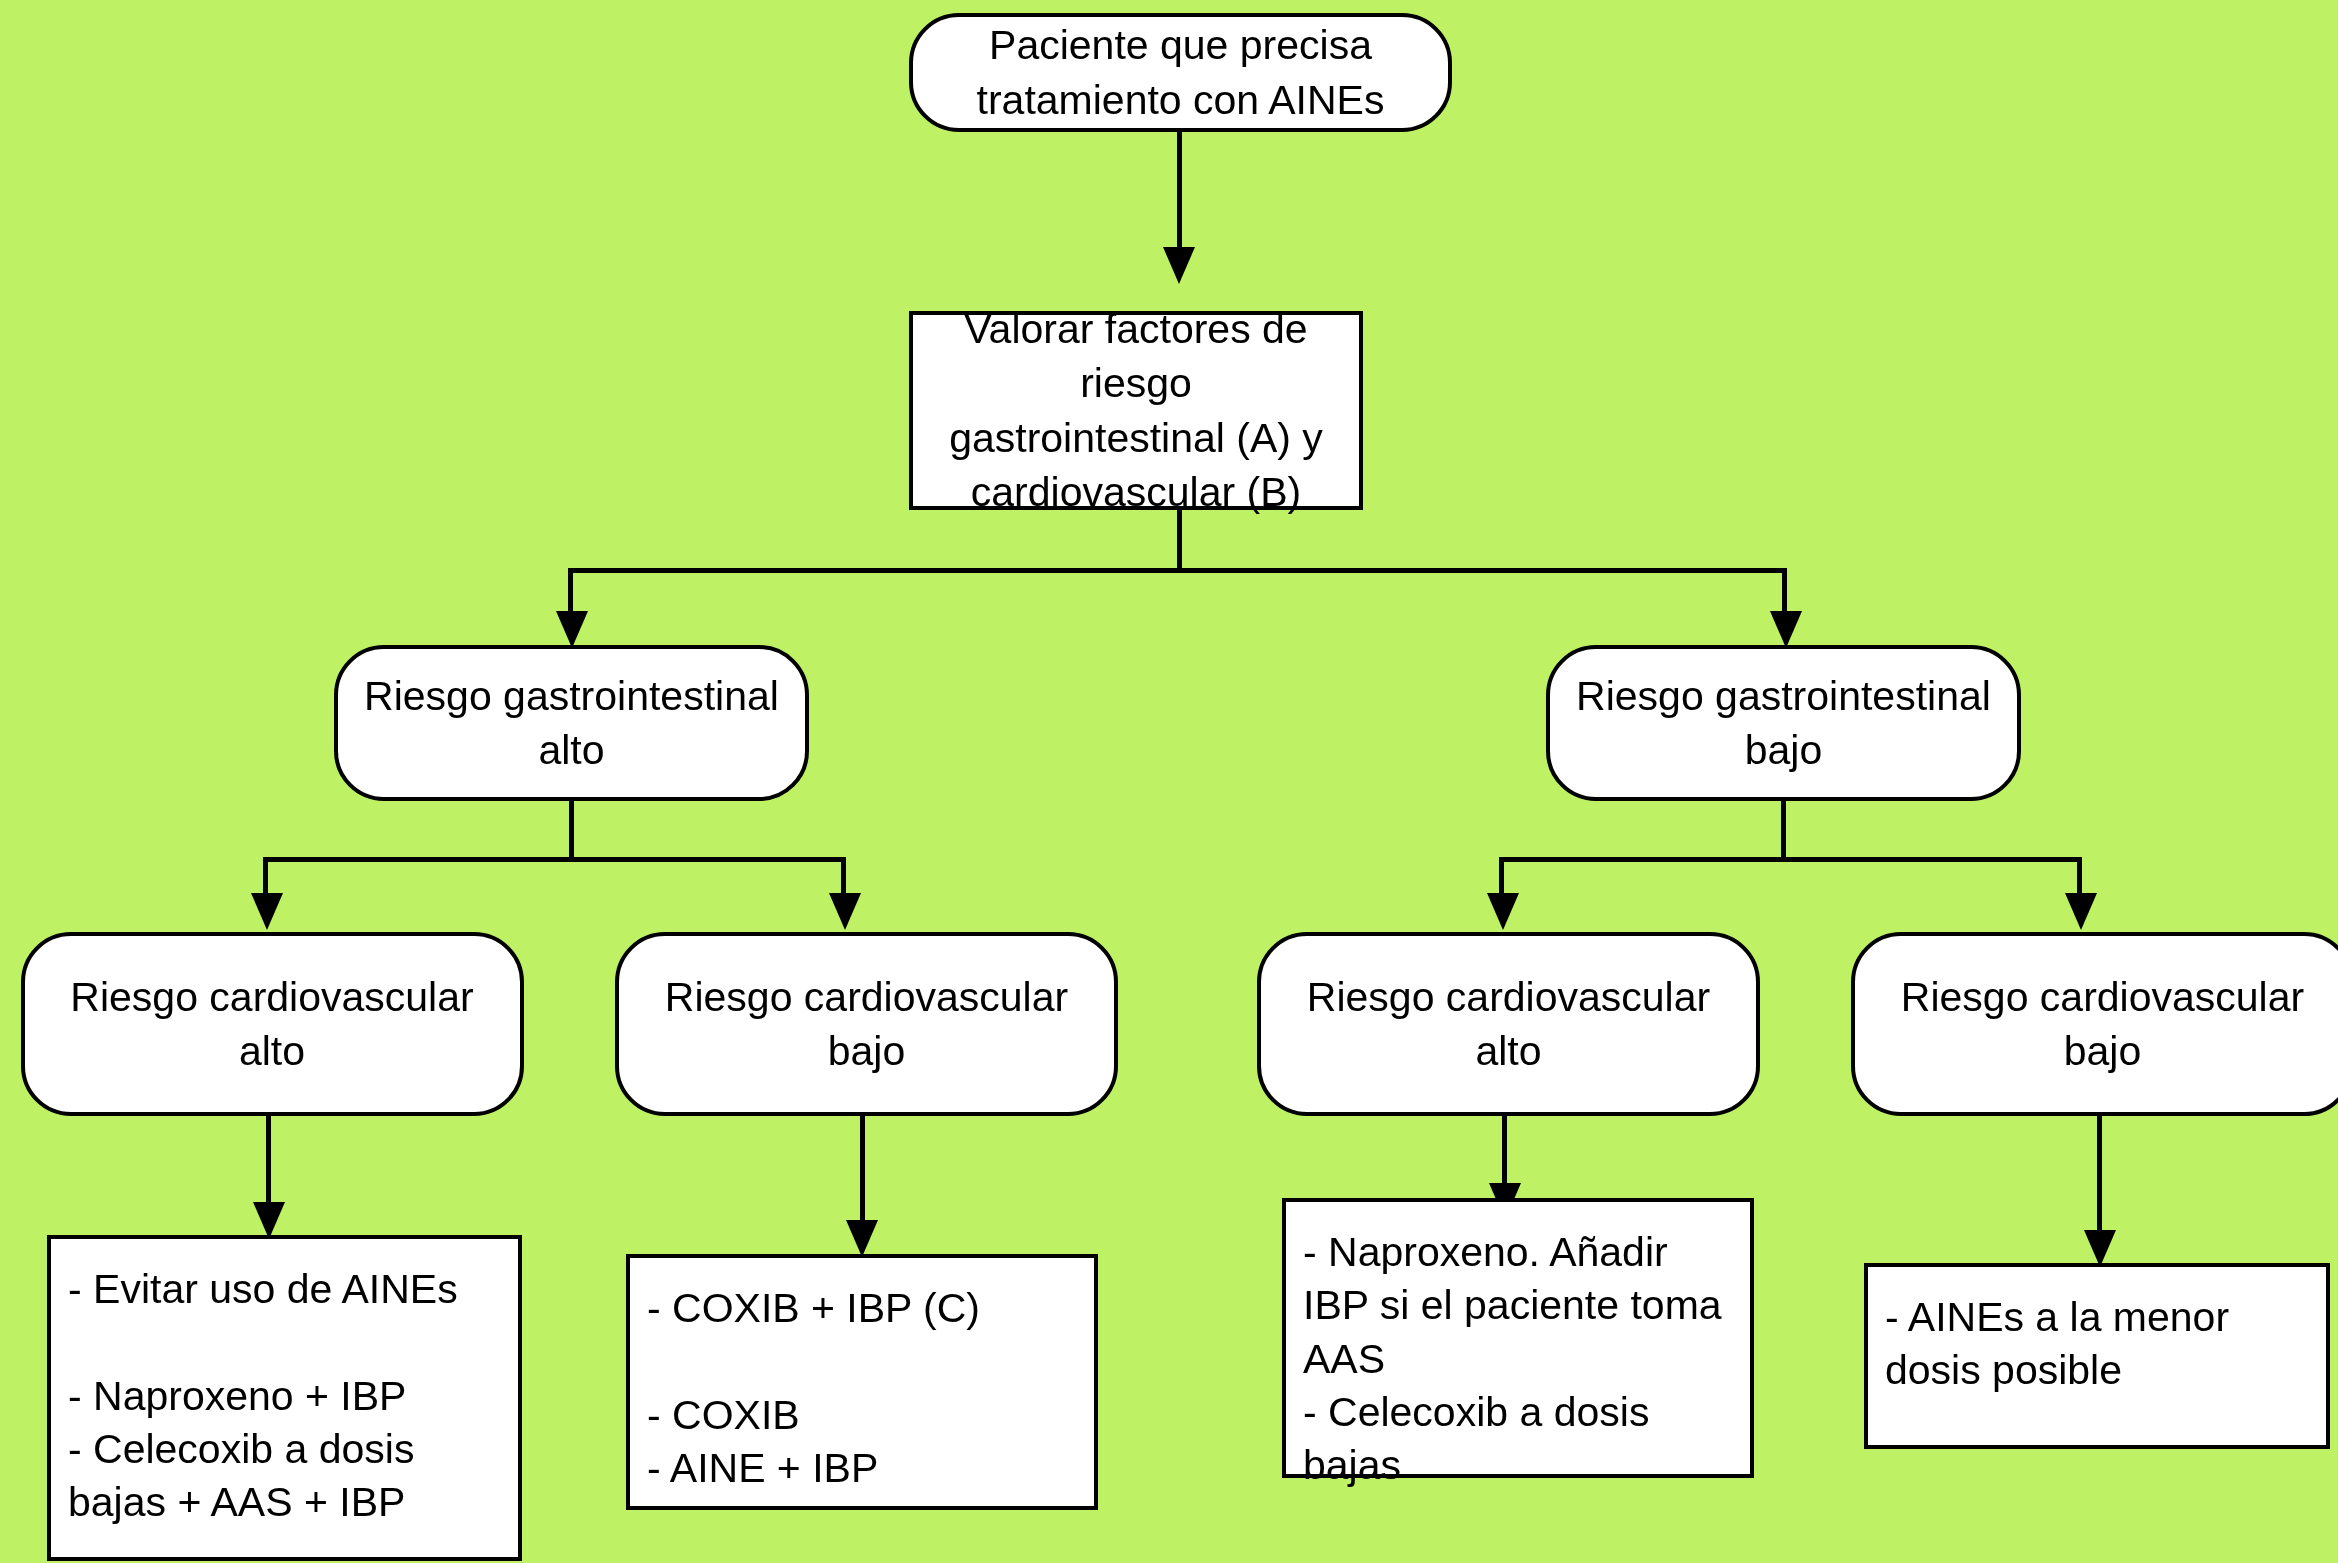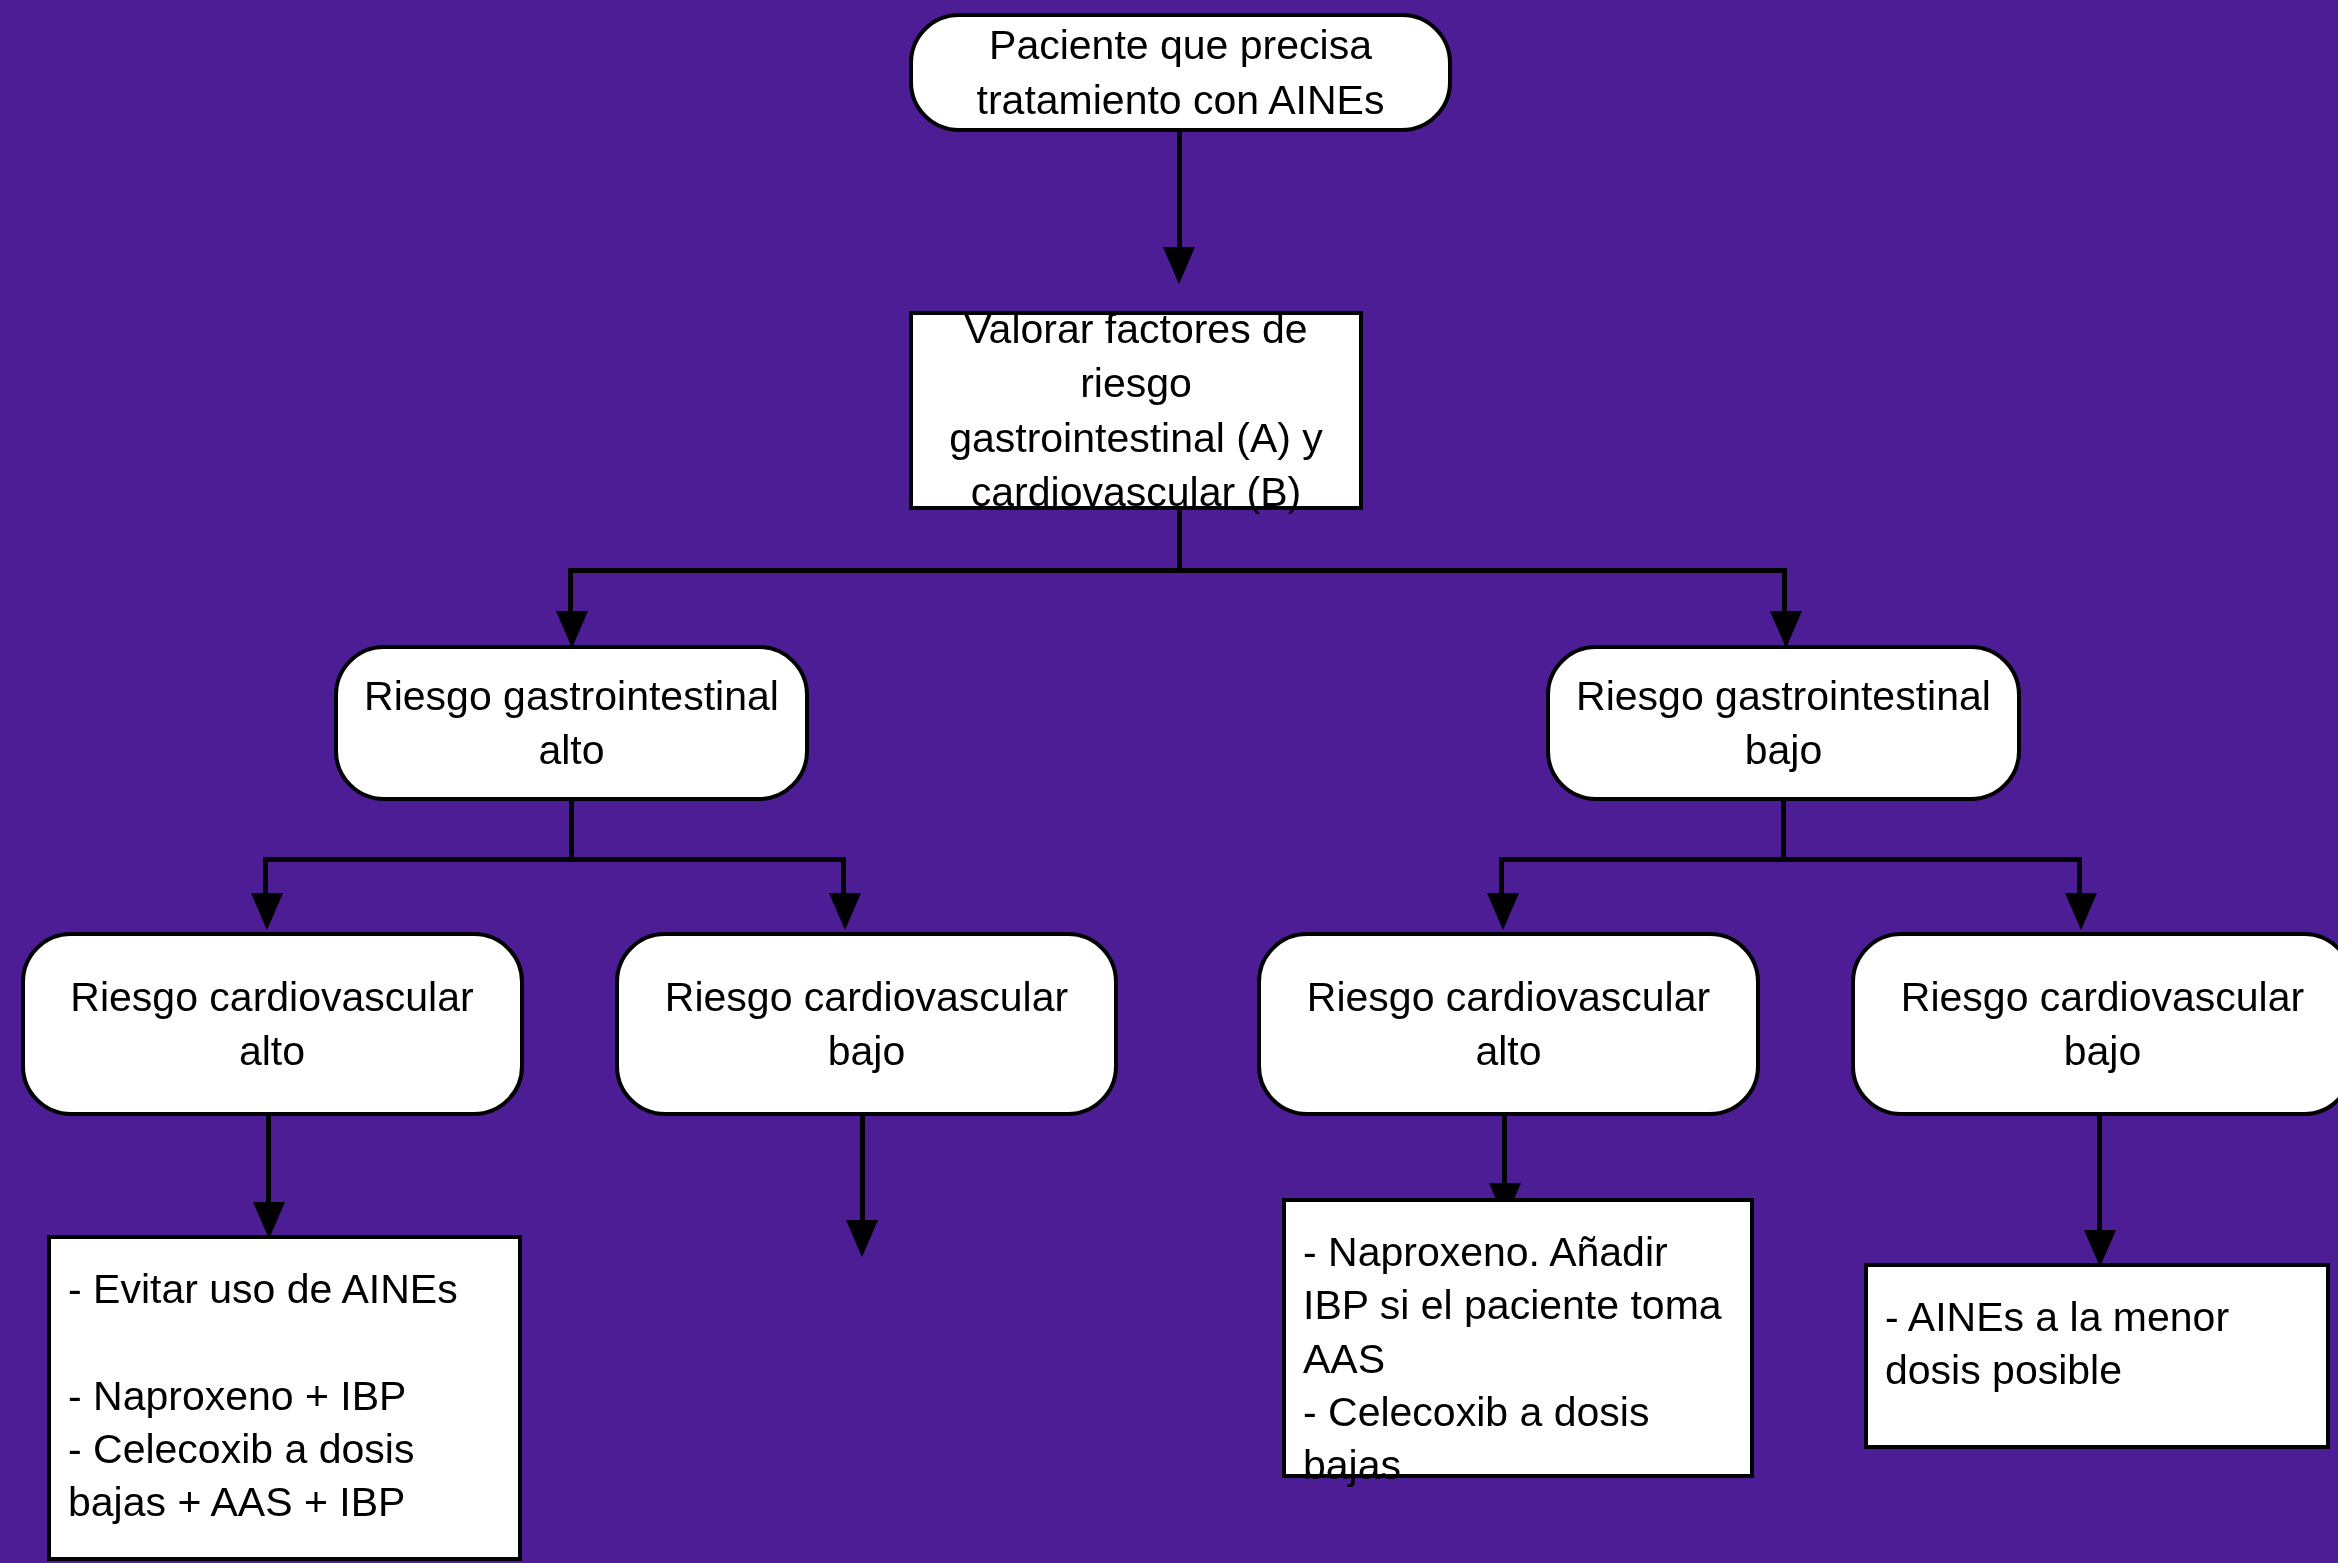--- a/index.html
+++ b/index.html
@@ -5,21 +5,21 @@
 <style>
   html, body {
     margin: 0;
     padding: 0;
     background: #ffffff;
   }
   #canvas {
     position: relative;
     width: 2338px;
     height: 1563px;
-    background: #4c1d95;
+    background: #bef264;
     font-family: "Liberation Sans", sans-serif;
     color: #000000;
     overflow: hidden;
   }
   
   .node {
     position: absolute;
     box-sizing: border-box;
     border: 4.7px solid #000000;
     background: #ffffff;
@@ -157,20 +157,26 @@
   <div class="arrowhead" style="left:2084px; top:1230px;"></div>
 
   <div class="node rect list" style="left:47px; top:1235px; width:475px; height:326px;">
     <span class="txt">-  Evitar uso de AINEs
 
 -  Naproxeno + IBP
 -  Celecoxib a dosis
 bajas + AAS + IBP</span>
   </div>
 
+  <div class="node rect list" style="left:626px; top:1254px; width:472px; height:256px;">
+    <span class="txt">- COXIB + IBP (C)
+
+- COXIB
+- AINE + IBP</span>
+  </div>
 
   <div class="node rect list" style="left:1282px; top:1198px; width:472px; height:280px;">
     <span class="txt">-  Naproxeno. Añadir
 IBP si el paciente toma
 AAS
 - Celecoxib a dosis
 bajas</span>
   </div>
 
   <div class="node rect list" style="left:1864px; top:1263px; width:466px; height:186px;">

